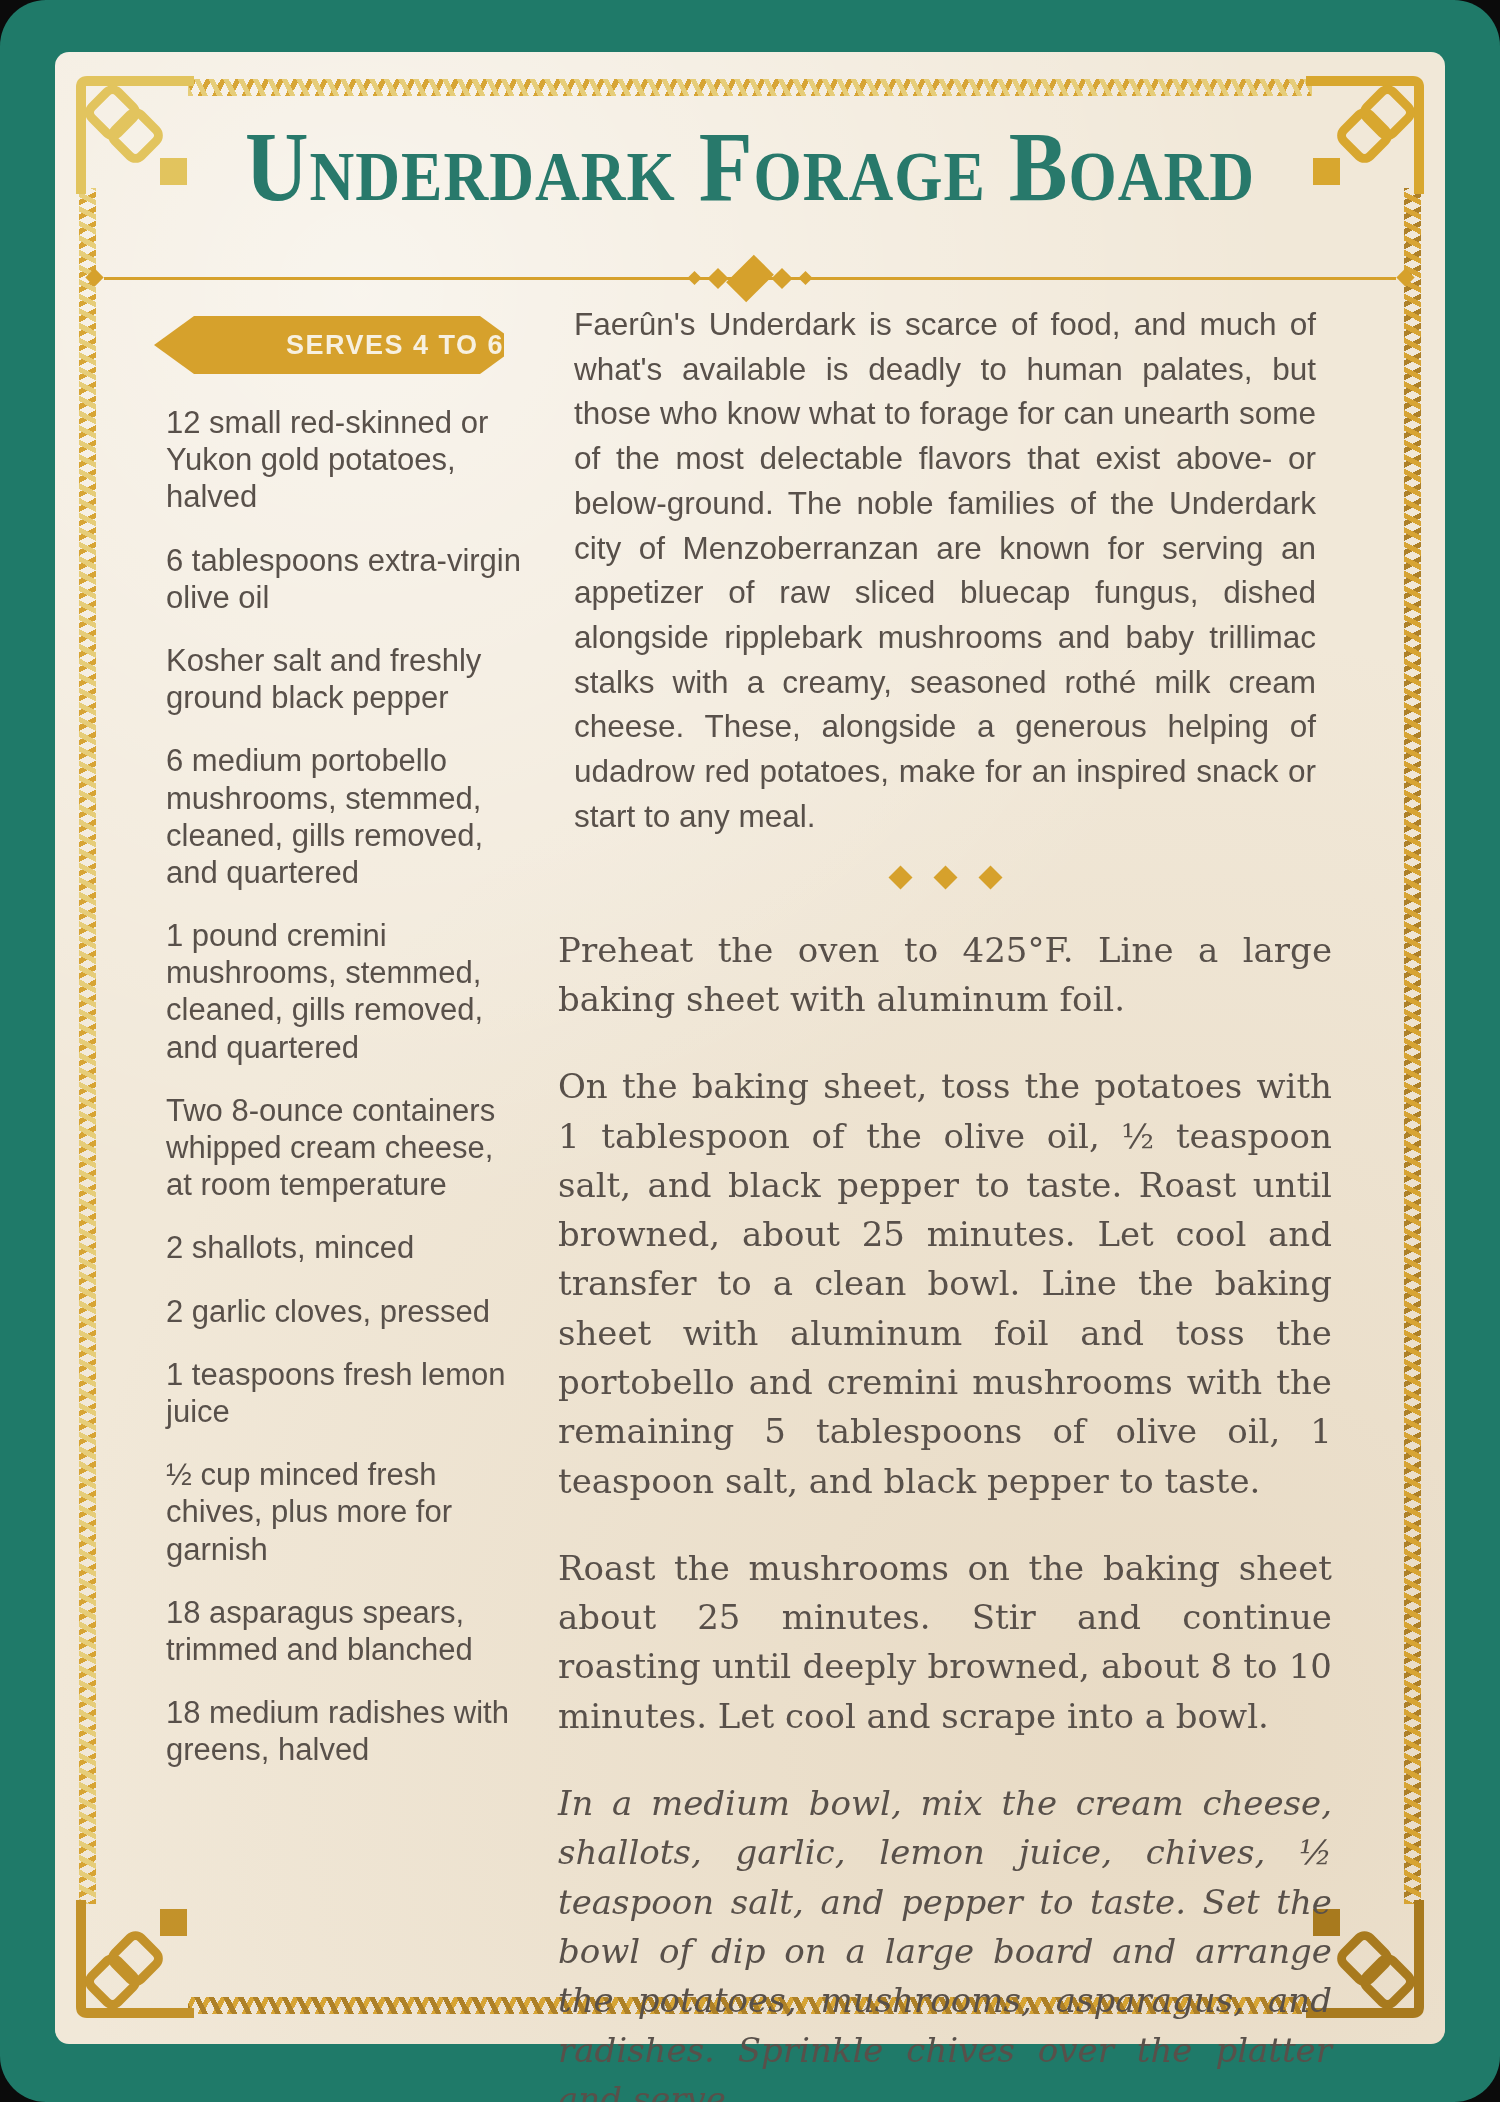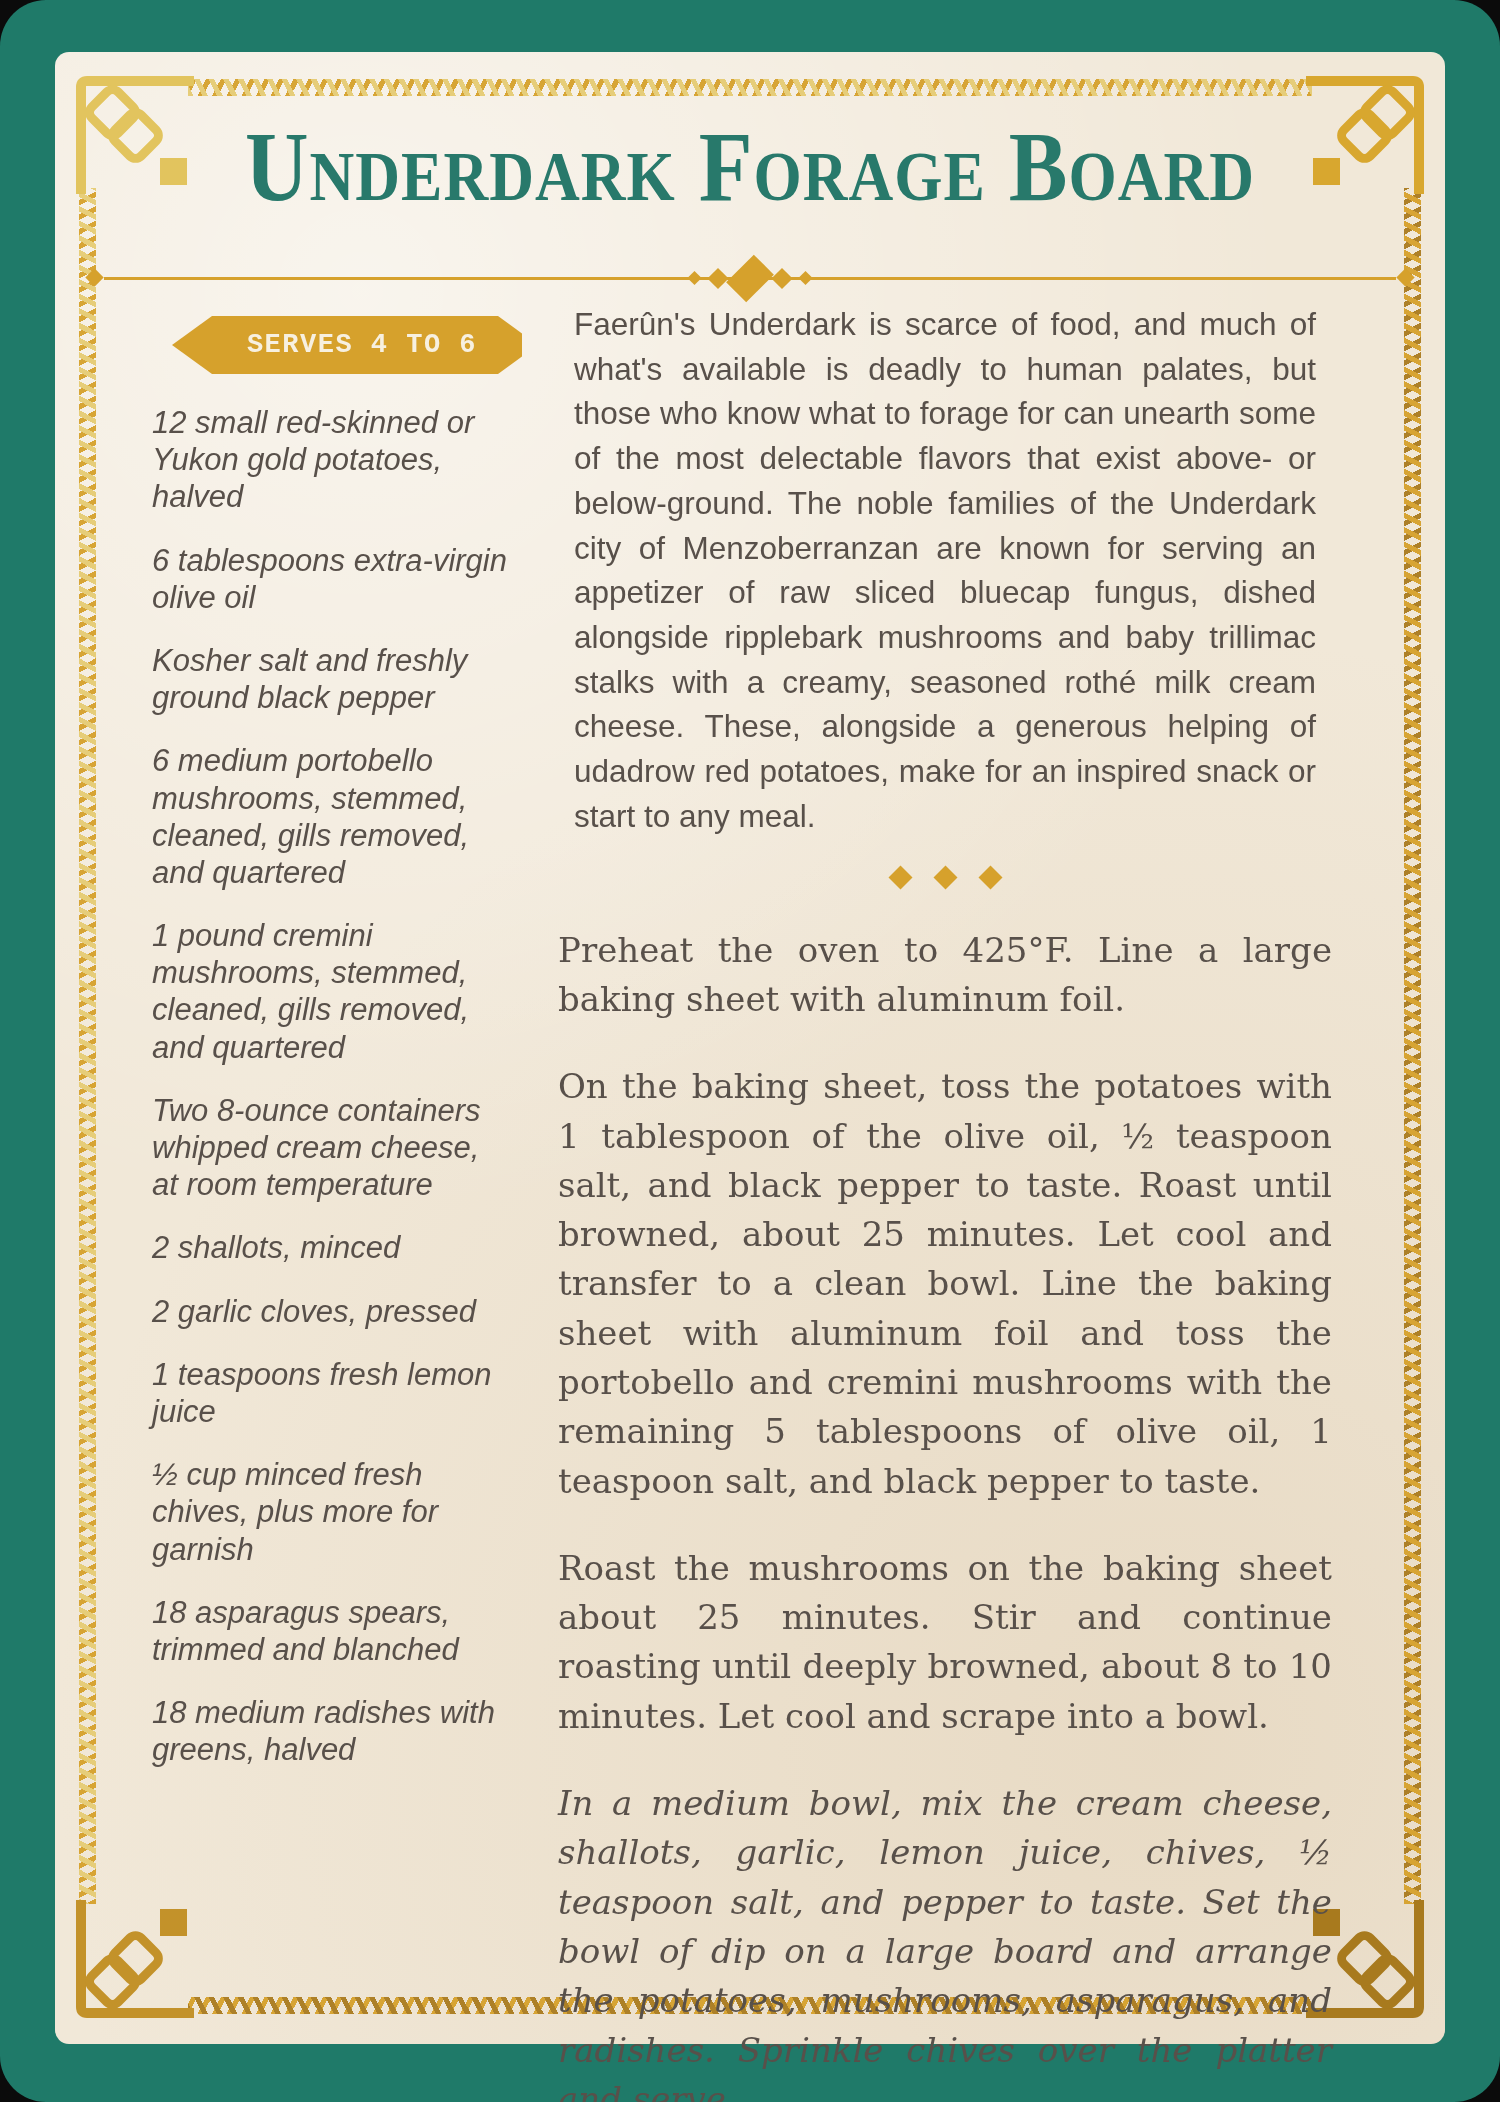--- a/index.html
+++ b/index.html
@@ -59,30 +59,30 @@
   .rule-end.l { left:88px; } .rule-end.r { right:88px; }
   .rule-cluster { position:absolute; top:251px; left:50%; transform:translateX(-50%);
     display:flex; align-items:center; gap:11px; height:54px; }
   .dm  { background:var(--gold,#d6a12c); transform:rotate(45deg); }
   .dm.s1 { width:10px; height:10px; }
   .dm.s2 { width:15px; height:15px; }
   .dm.big{ width:27px; height:27px; transform:rotate(45deg) scale(1.05,1.45); }
 
   
   .badge {
-    position:absolute; left:172px; top:316px; width:350px; height:58px;
+    position:absolute; left:154px; top:316px; width:350px; height:58px;
     background:var(--gold,#d6a12c);
     clip-path:polygon(0 50%, 40px 0, calc(100% - 24px) 0, 100% 30%, 100% 70%, calc(100% - 24px) 100%, 40px 100%);
-    display:flex; align-items:center; justify-content:center;
+    display:flex; align-items:center; justify-content:flex-end;
     padding-left:30px;
-    color:var(--badge-text,#f7f0e0); font-weight:bold; font-size:27px; letter-spacing:1.5px;font-family:Liberation Mono, monospace;
-  }
-
-  
-  .ingredients { position:absolute; left:152px; top:404px; width:356px;font-style:italic; }
+    color:var(--badge-text,#f7f0e0); font-weight:bold; font-size:27px; letter-spacing:1.5px;
+  }
+
+  
+  .ingredients { position:absolute; left:166px; top:404px; width:356px; }
   .ingredients p { margin:0 0 26px; font-size:31px; line-height:1.2;
     color:var(--text,#58504a); }
 
   .main { position:absolute; left:558px; top:286px; width:774px; }
   .intro { margin:16px; font-size:31.5px; line-height:1.42; text-align:justify;
     color:var(--text,#58504a); }
 
   .mid-divider { display:flex; justify-content:center; gap:28px; margin:30px 0 40px; }
   .dm2 { width:17px; height:17px; background:var(--gold,#d6a12c); transform:rotate(45deg); }
 

